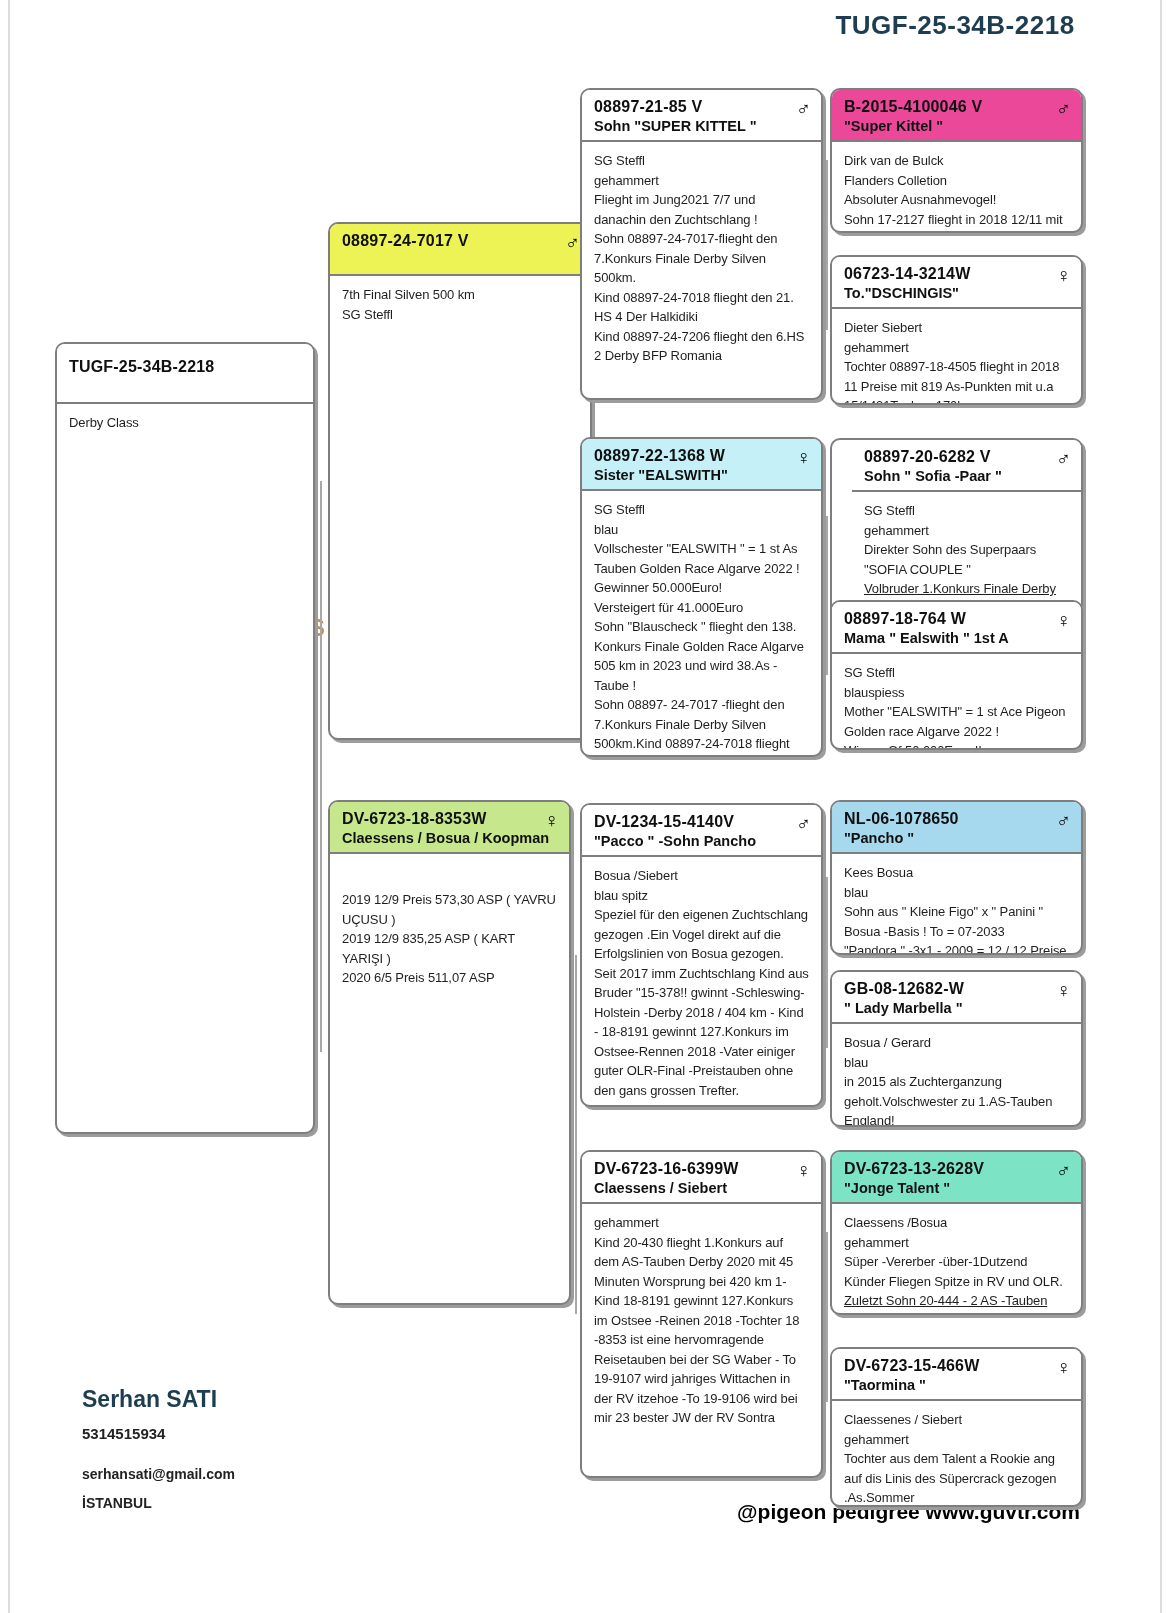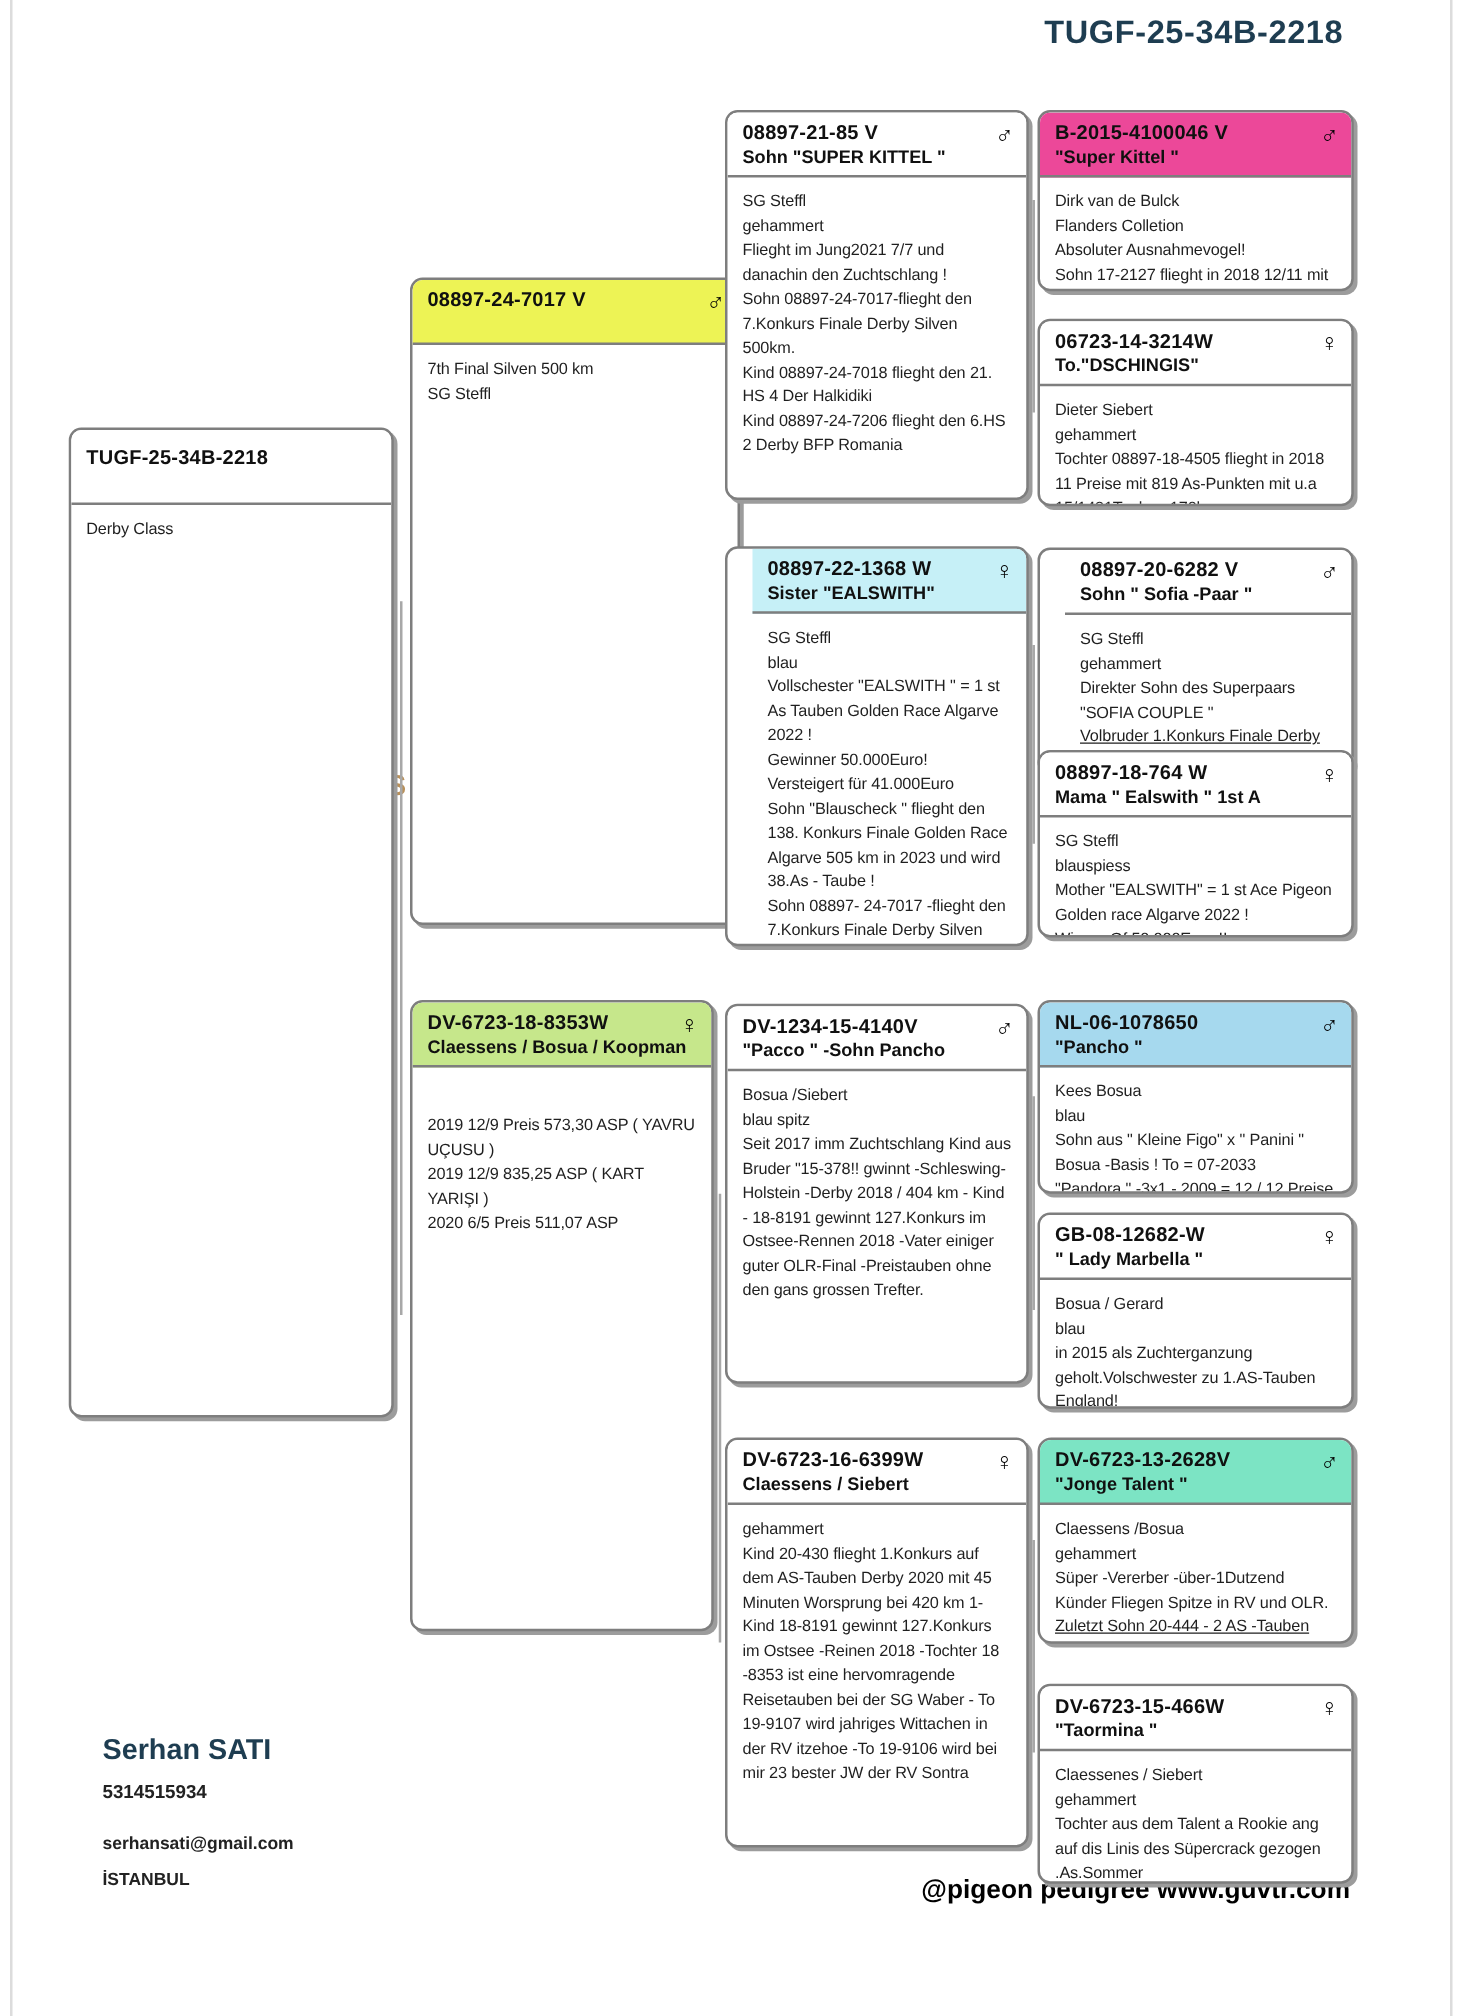--- a/index.html
+++ b/index.html
@@ -54,30 +54,30 @@
   .bdy{padding:9px 12px;font-size:13px;line-height:19.5px;letter-spacing:-0.1px;}
   .bline{min-height:19px;}
   .u{text-decoration:underline;}
 
   .c-main{left:55px;top:342px;width:260px;height:792px;}
   .c-main .hdr{height:60px;padding-top:12px;}
   .c-sire{left:328px;top:222px;width:264px;height:518px;}
   .c-dam{left:328px;top:800px;width:243px;height:505px;}
   .c-dam .bdy{padding-top:36px;}
   .c-g3a{left:580px;top:88px;width:243px;height:312px;}
-  .c-g3b{left:580px;top:437px;width:243px;height:320px;padding-left:20px;}
+  .c-g3b{left:580px;top:437px;width:243px;height:320px;}
   .c-g3c{left:580px;top:803px;width:243px;height:304px;}
   .c-g3d{left:580px;top:1150px;width:243px;height:328px;}
   .c-g4a{left:830px;top:88px;width:253px;height:145px;}
   .c-g4b{left:830px;top:255px;width:253px;height:150px;}
   .c-g4c{left:830px;top:438px;width:253px;height:182px;padding-left:20px;}
   .c-g4d{left:830px;top:600px;width:253px;height:150px;}
   .c-g4e{left:830px;top:800px;width:253px;height:155px;}
   .c-g4f{left:830px;top:970px;width:253px;height:157px;}
-  .c-g4g{left:830px;top:1150px;width:253px;height:165px;border-radius:11px;}
+  .c-g4g{left:830px;top:1150px;width:253px;height:165px;}
   .c-g4h{left:830px;top:1322px;width:253px;height:160px;margin-top:25px;}
 
   
   .owner{position:absolute;left:82px;top:1386px;}
   .owner-name{font-size:23px;font-weight:bold;color:#1e3d51;margin-bottom:12px;}
   .owner-phone{font-size:15px;font-weight:bold;color:#222;margin-bottom:24px;}
   .owner-email{font-size:14px;font-weight:bold;color:#222;margin-bottom:13px;}
   .owner-city{font-size:14px;font-weight:bold;color:#222;}
 
   .footer{
@@ -193,20 +193,21 @@
 <div class="card c-g3c">
   <div class="hdr">
     <div class="ring">DV-1234-15-4140V</div>
     <div class="sub">"Pacco " -Sohn Pancho</div>
     <div class="sex">♂</div>
   </div>
   <div class="bdy">
     <div>
         <div class="bline">Bosua /Siebert</div>
         <div class="bline">blau spitz</div>
+        <div class="bline">Speziel für den eigenen Zuchtschlang gezogen .Ein Vogel direkt auf die Erfolgslinien von Bosua gezogen.</div>
         <div class="bline">Seit 2017 imm Zuchtschlang Kind aus Bruder "15-378!! gwinnt -Schleswing- Holstein -Derby 2018 / 404 km - Kind - 18-8191 gewinnt 127.Konkurs im Ostsee-Rennen 2018 -Vater einiger guter OLR-Final -Preistauben ohne den gans grossen Trefter.</div>
       </div>
   </div>
 </div>
 
 <div class="card c-g3d">
   <div class="hdr">
     <div class="ring">DV-6723-16-6399W</div>
     <div class="sub">Claessens / Siebert</div>
     <div class="sex">♀</div>

